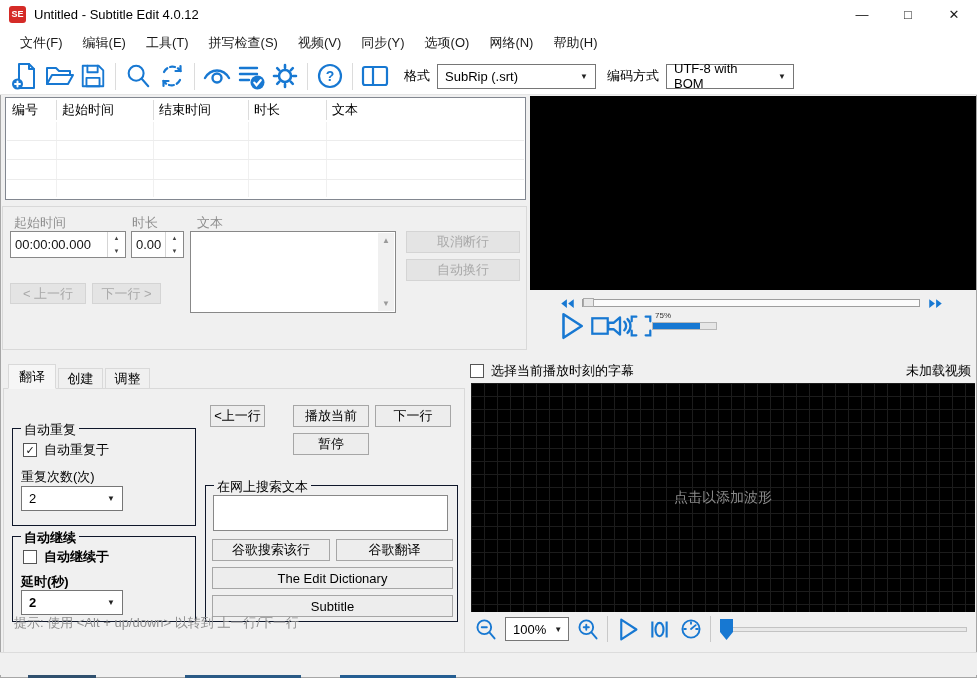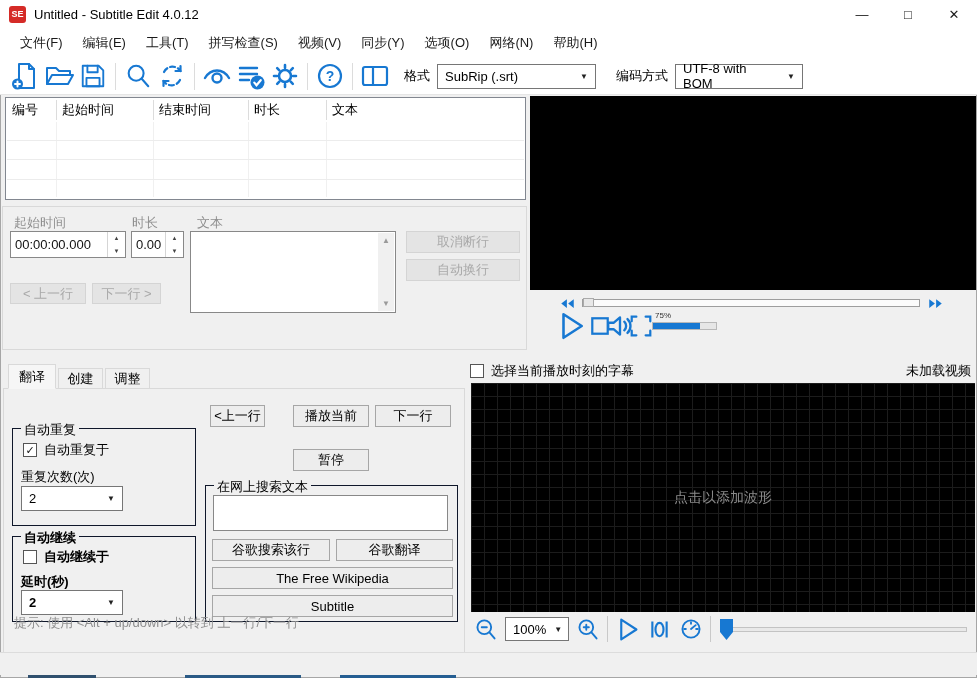--- a/index.html
+++ b/index.html
@@ -187,21 +187,21 @@
             <rect x="3" y="6" width="24" height="18" rx="2"></rect>
             <path d="M13 6 v18"></path>
           </svg>
         </span>
     </div>
     <span class="lbl" style="margin-left:12px;">格式</span>
     <div class="combo" style="width:143px;margin-left:7px;">
       <span>SubRip (.srt)</span>
       <span class="arr">▼</span>
     </div>
-    <span class="lbl" style="margin-left:20px;">编码方式</span>
+    <span class="lbl" style="margin-left:11px;">编码方式</span>
     <div class="combo" style="width:112px;margin-left:7px;">
       <span>UTF-8 with BOM</span>
       <span class="arr">▼</span>
     </div>
   </div>
 
   <div class="abs listview">
     <span class="lv-head" style="left:6px;">编号</span>
     <span class="lv-head" style="left:56px;">起始时间</span>
     <span class="lv-head" style="left:153px;">结束时间</span>
@@ -324,28 +324,28 @@
     <span class="lbl" style="position:absolute;left:8px;top:36px;">延时(秒)</span>
     <div class="combo" style="position:absolute;left:8px;top:53px;width:86px;">
       <span>2</span>
       <span class="arr">▼</span>
     </div>
   </div>
 
   <div class="abs btn" style="left:210px;top:405px;width:55px;height:22px;">&lt;上一行</div>
   <div class="abs btn" style="left:293px;top:405px;width:76px;height:22px;">播放当前</div>
   <div class="abs btn" style="left:375px;top:405px;width:76px;height:22px;">下一行</div>
-  <div class="abs btn" style="left:293px;top:433px;width:76px;height:22px;margin-top:16px;">暂停</div>
+  <div class="abs btn" style="left:293px;top:433px;width:76px;height:22px;">暂停</div>
 
   <div class="groupbox" style="left:205px;top:467px;width:253px;height:137px;">
     <span class="gb-label">在网上搜索文本</span>
     <input style="position: absolute; left: 7px; top: 9px; width: 225px; height: 34px; border: 1px solid rgb(136, 136, 136); font-size: 13px; padding: 0px 4px; background: rgb(255, 255, 255); font-family: &quot;Liberation Sans&quot;, sans-serif;" value="">
     <div class="btn" style="position:absolute;left:6px;top:53px;width:118px;height:22px;">谷歌搜索该行</div>
     <div class="btn" style="position:absolute;left:130px;top:53px;width:117px;height:22px;">谷歌翻译</div>
-    <div class="btn" style="position:absolute;left:6px;top:81px;width:241px;height:22px;">The Free Wikipedia</div>
+    <div class="btn" style="position:absolute;left:6px;top:81px;width:241px;height:22px;">The Edit Dictionary</div>
     <div class="btn" style="position:absolute;left:6px;top:109px;width:241px;height:22px;">Subtitle</div>
   </div>
 
   <span class="abs hint" style="left:14px;top:614px;">提示: 使用 &lt;Alt + up/down&gt; 以转到 上一行/下一行</span>
 
   <div class="abs flexc" style="left:470px;top:360px;width:505px;height:22px;">
     <span class="cb"></span>
     <span class="lbl" style="margin-left:7px;">选择当前播放时刻的字幕</span>
     <span class="lbl" style="margin-left:auto;margin-right:4px;">未加载视频</span>
   </div>

